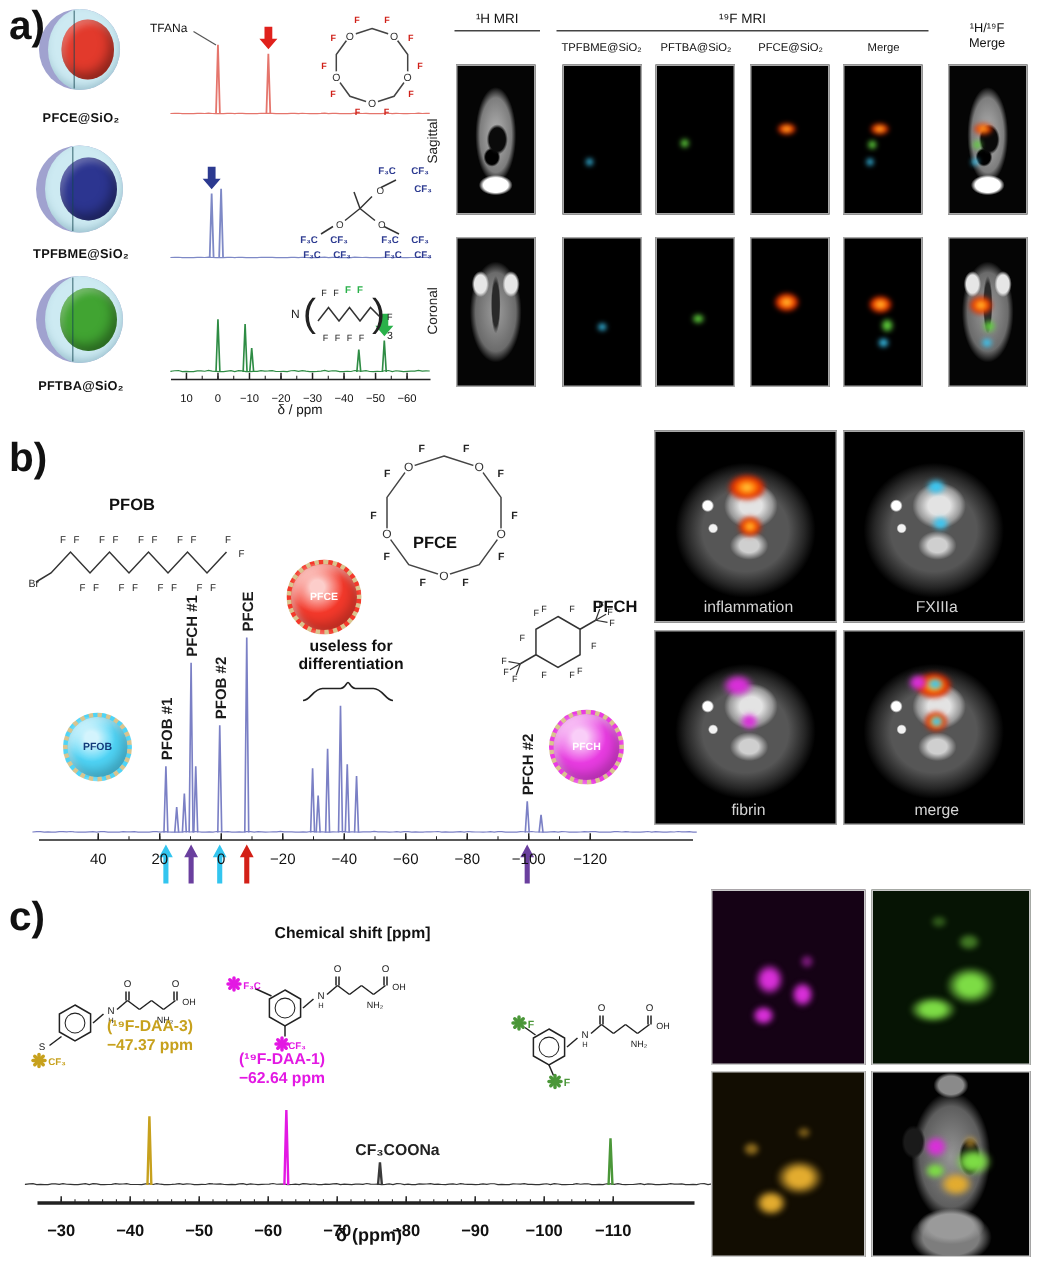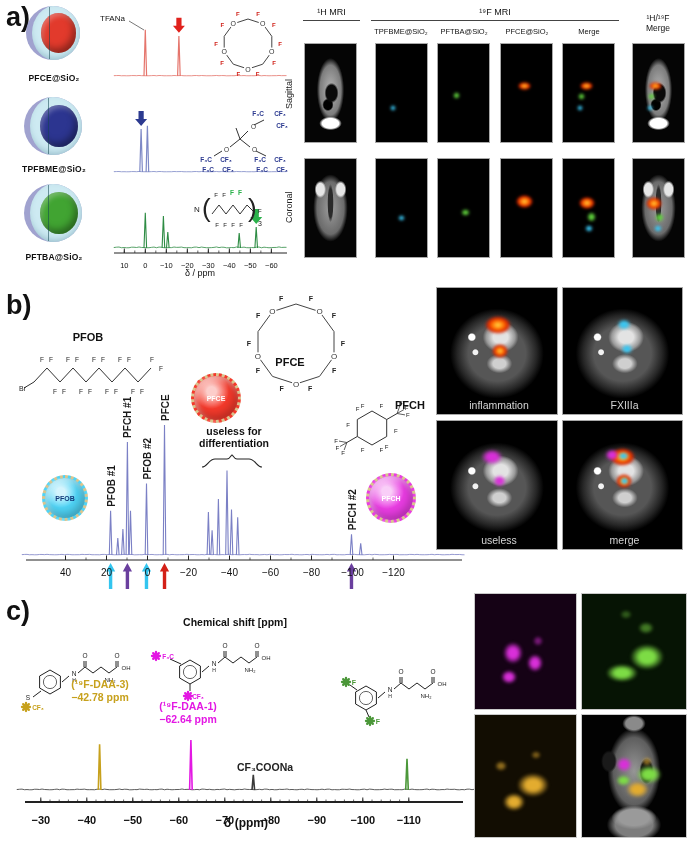--- a/index.html
+++ b/index.html
@@ -431,21 +431,21 @@
     <div class="mri-lab">inflammation</div>
   </div>
   <div class="mri mri-heart" style="left:562px;top:287px;width:121px;height:128px">
     <div class="spot" style="left: 54px; top: 31px; width: 14px; height: 11px; background: radial-gradient(closest-side, rgb(57, 198, 242) 0%, rgb(57, 198, 242) 45%, rgba(0, 0, 0, 0) 100%);"></div>
     <div class="spot" style="left: 58px; top: 56px; width: 12px; height: 10px; background: radial-gradient(closest-side, rgb(57, 198, 242) 0%, rgb(57, 198, 242) 45%, rgba(0, 0, 0, 0) 100%);"></div>
     <div class="mri-lab">FXIIIa</div>
   </div>
   <div class="mri mri-heart" style="left:436px;top:420px;width:122px;height:130px">
     <div class="spot" style="left: 44px; top: 28px; width: 22px; height: 16px; background: radial-gradient(closest-side, rgb(217, 47, 217) 0%, rgb(217, 47, 217) 45%, rgba(0, 0, 0, 0) 100%);"></div>
     <div class="spot" style="left: 56px; top: 54px; width: 13px; height: 12px; background: radial-gradient(closest-side, rgb(217, 47, 217) 0%, rgb(217, 47, 217) 45%, rgba(0, 0, 0, 0) 100%);"></div>
-    <div class="mri-lab">useless</div>
+    <div class="mri-lab">fibrin</div>
   </div>
   <div class="mri mri-heart" style="left:562px;top:420px;width:121px;height:130px">
     <div class="spot" style="left: 47px; top: 27px; width: 25px; height: 18px; background: radial-gradient(closest-side, rgb(255, 225, 74) 0%, rgb(255, 106, 0) 48%, rgb(212, 32, 0) 78%, rgba(0, 0, 0, 0) 100%);"></div>
     <div class="spot" style="left: 42px; top: 28px; width: 14px; height: 12px; background: radial-gradient(closest-side, rgb(217, 47, 217) 0%, rgb(217, 47, 217) 45%, rgba(0, 0, 0, 0) 100%);"></div>
     <div class="spot" style="left: 55px; top: 31px; width: 11px; height: 8px; background: radial-gradient(closest-side, rgb(57, 198, 242) 0%, rgb(57, 198, 242) 45%, rgba(0, 0, 0, 0) 100%);"></div>
     <div class="spot" style="left: 53px; top: 53px; width: 16px; height: 14px; background: radial-gradient(closest-side, rgb(255, 225, 74) 0%, rgb(255, 106, 0) 48%, rgb(212, 32, 0) 78%, rgba(0, 0, 0, 0) 100%);"></div>
     <div class="spot" style="left: 57px; top: 56px; width: 9px; height: 8px; background: radial-gradient(closest-side, rgb(57, 198, 242) 0%, rgb(57, 198, 242) 45%, rgba(0, 0, 0, 0) 100%);"></div>
     <div class="mri-lab">merge</div>
   </div>
 
@@ -607,21 +607,21 @@
       <line x1="30" y1="48" x2="33" y2="55" stroke="#222" stroke-width="1"></line>
       <line x1="30" y1="59" x2="38" y2="59" stroke="#4b9739" stroke-width="2.3" stroke-linecap="round"></line>
       <line x1="31.17157287525381" y1="56.17157287525381" x2="36.82842712474619" y2="61.82842712474619" stroke="#4b9739" stroke-width="2.3" stroke-linecap="round"></line>
       <line x1="34" y1="55" x2="34" y2="63" stroke="#4b9739" stroke-width="2.3" stroke-linecap="round"></line>
       <line x1="36.82842712474619" y1="56.17157287525381" x2="31.17157287525381" y2="61.82842712474619" stroke="#4b9739" stroke-width="2.3" stroke-linecap="round"></line>
       <text x="42" y="62" text-anchor="middle" font-size="7" font-weight="700" fill="#4b9739">F</text>
     </svg>
 
   <div class="abs daa-lbl" style="left: 40px; top: 678px; width: 120px; color: rgb(199, 161, 29);">
     <div>(¹⁹F-DAA-3)</div>
-    <div>−42.78 ppm</div>
+    <div>−47.37 ppm</div>
   </div>
   <div class="abs daa-lbl" style="left: 128px; top: 700px; width: 120px; color: rgb(227, 24, 227);">
     <div>(¹⁹F-DAA-1)</div>
     <div>−62.64 ppm</div>
   </div>
   <div class="abs daa-lbl" style="left:210px;top:761px;width:110px;color:#222">CF₃COONa</div>
 
   <div class="mri" style="left:474px;top:593px;width:103px;height:117px;background:#150215;border-color:#c9c9c9">
     <div class="spot" style="left: 28px; top: 48px; width: 20px; height: 22px; background: radial-gradient(closest-side, rgb(217, 47, 217) 0%, rgb(217, 47, 217) 45%, rgba(0, 0, 0, 0) 100%);"></div>
     <div class="spot" style="left: 52px; top: 60px; width: 16px; height: 18px; background: radial-gradient(closest-side, rgb(217, 47, 217) 0%, rgb(217, 47, 217) 45%, rgba(0, 0, 0, 0) 100%);"></div>

